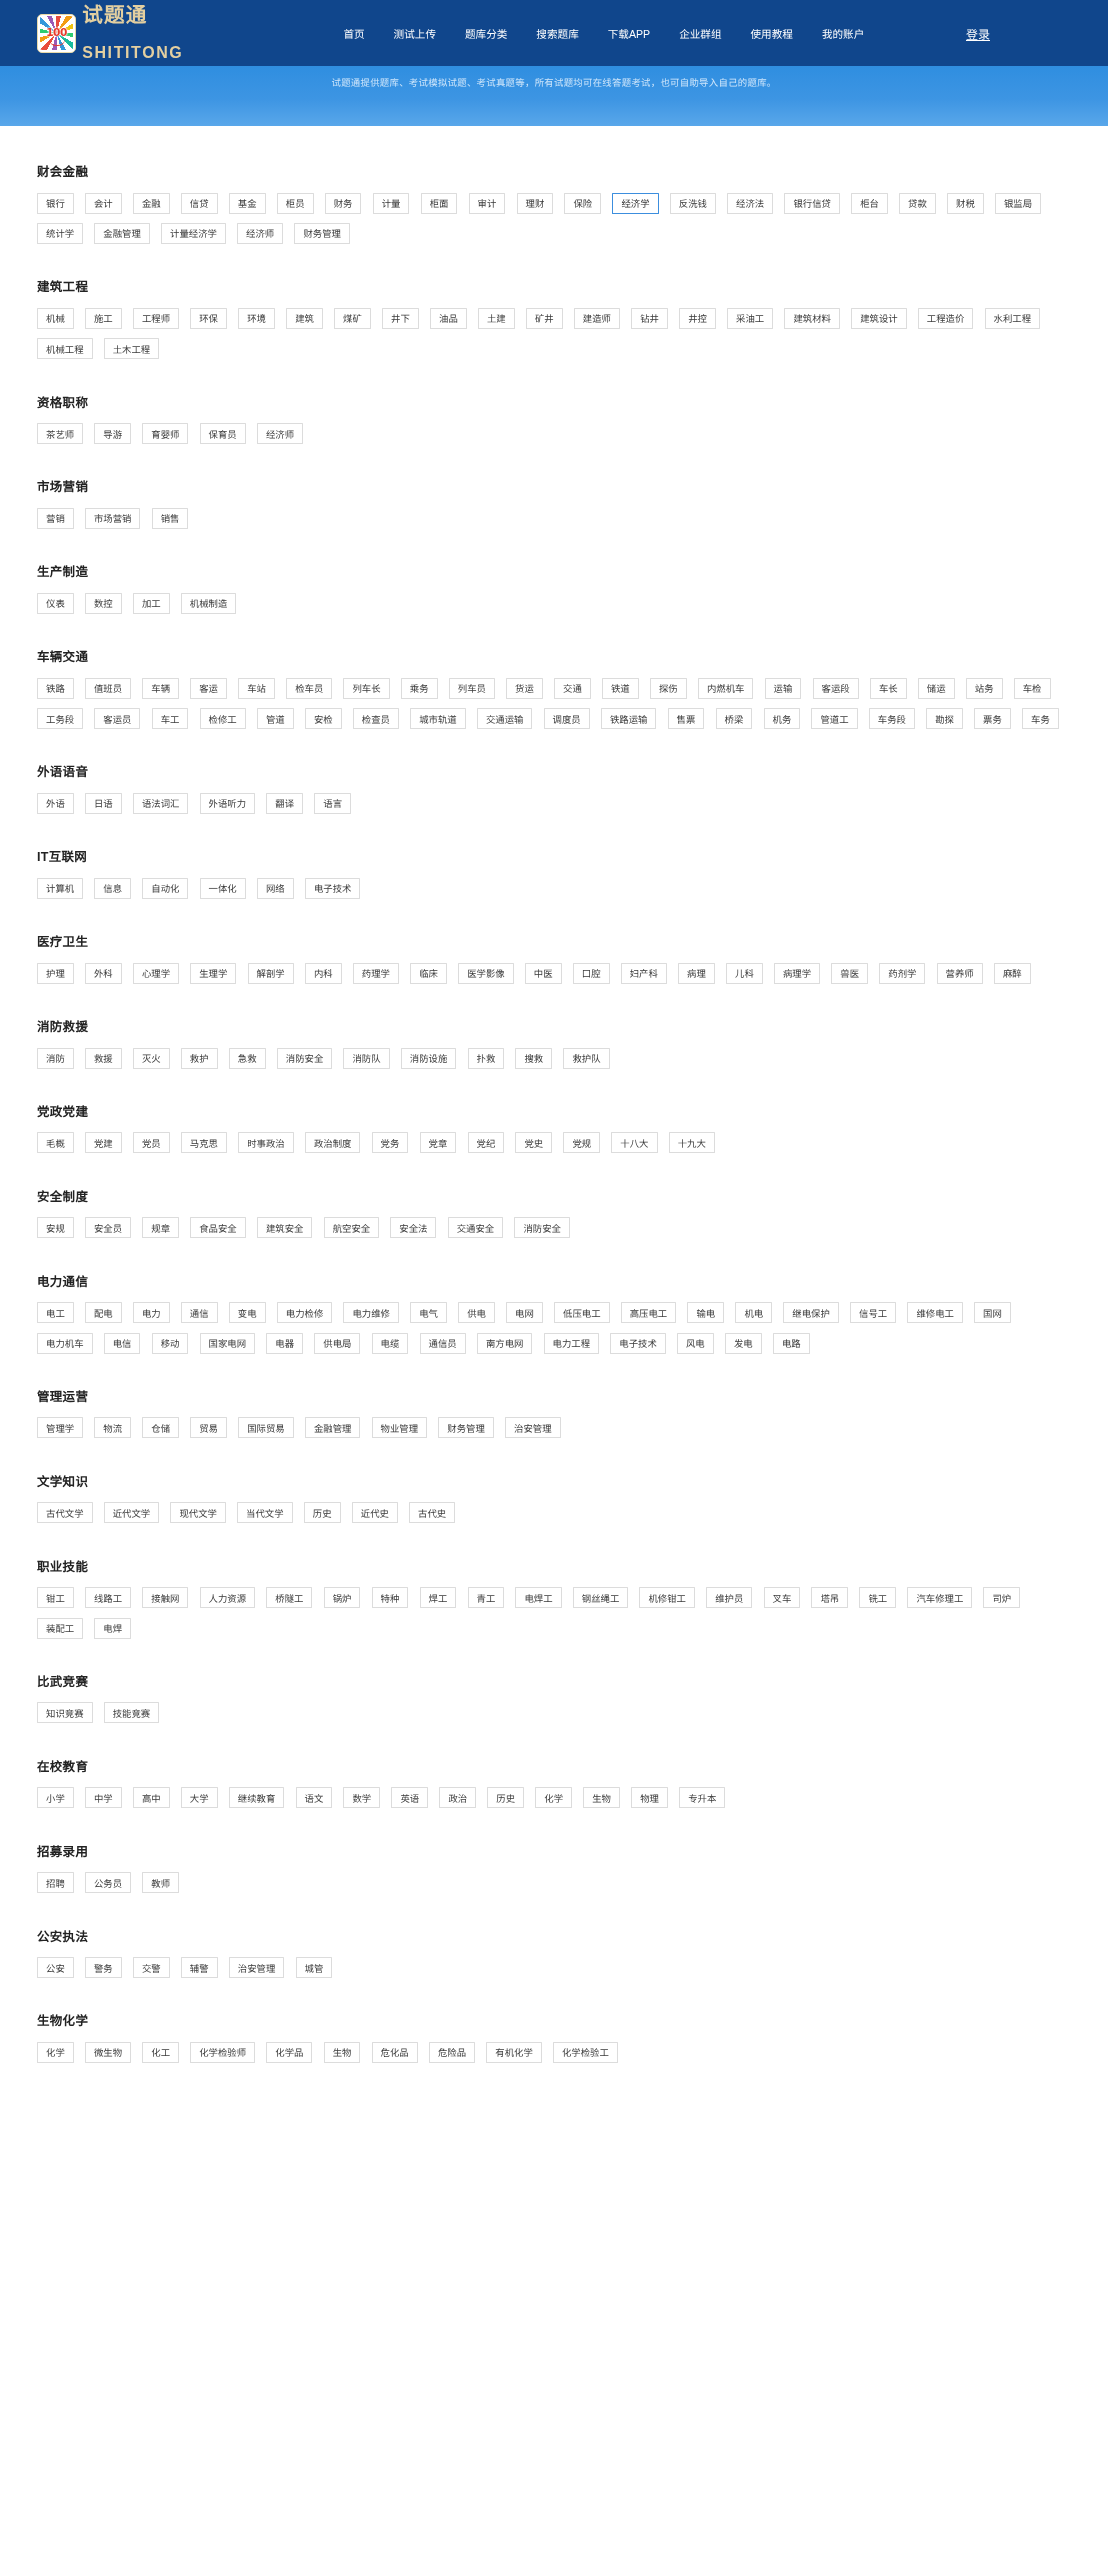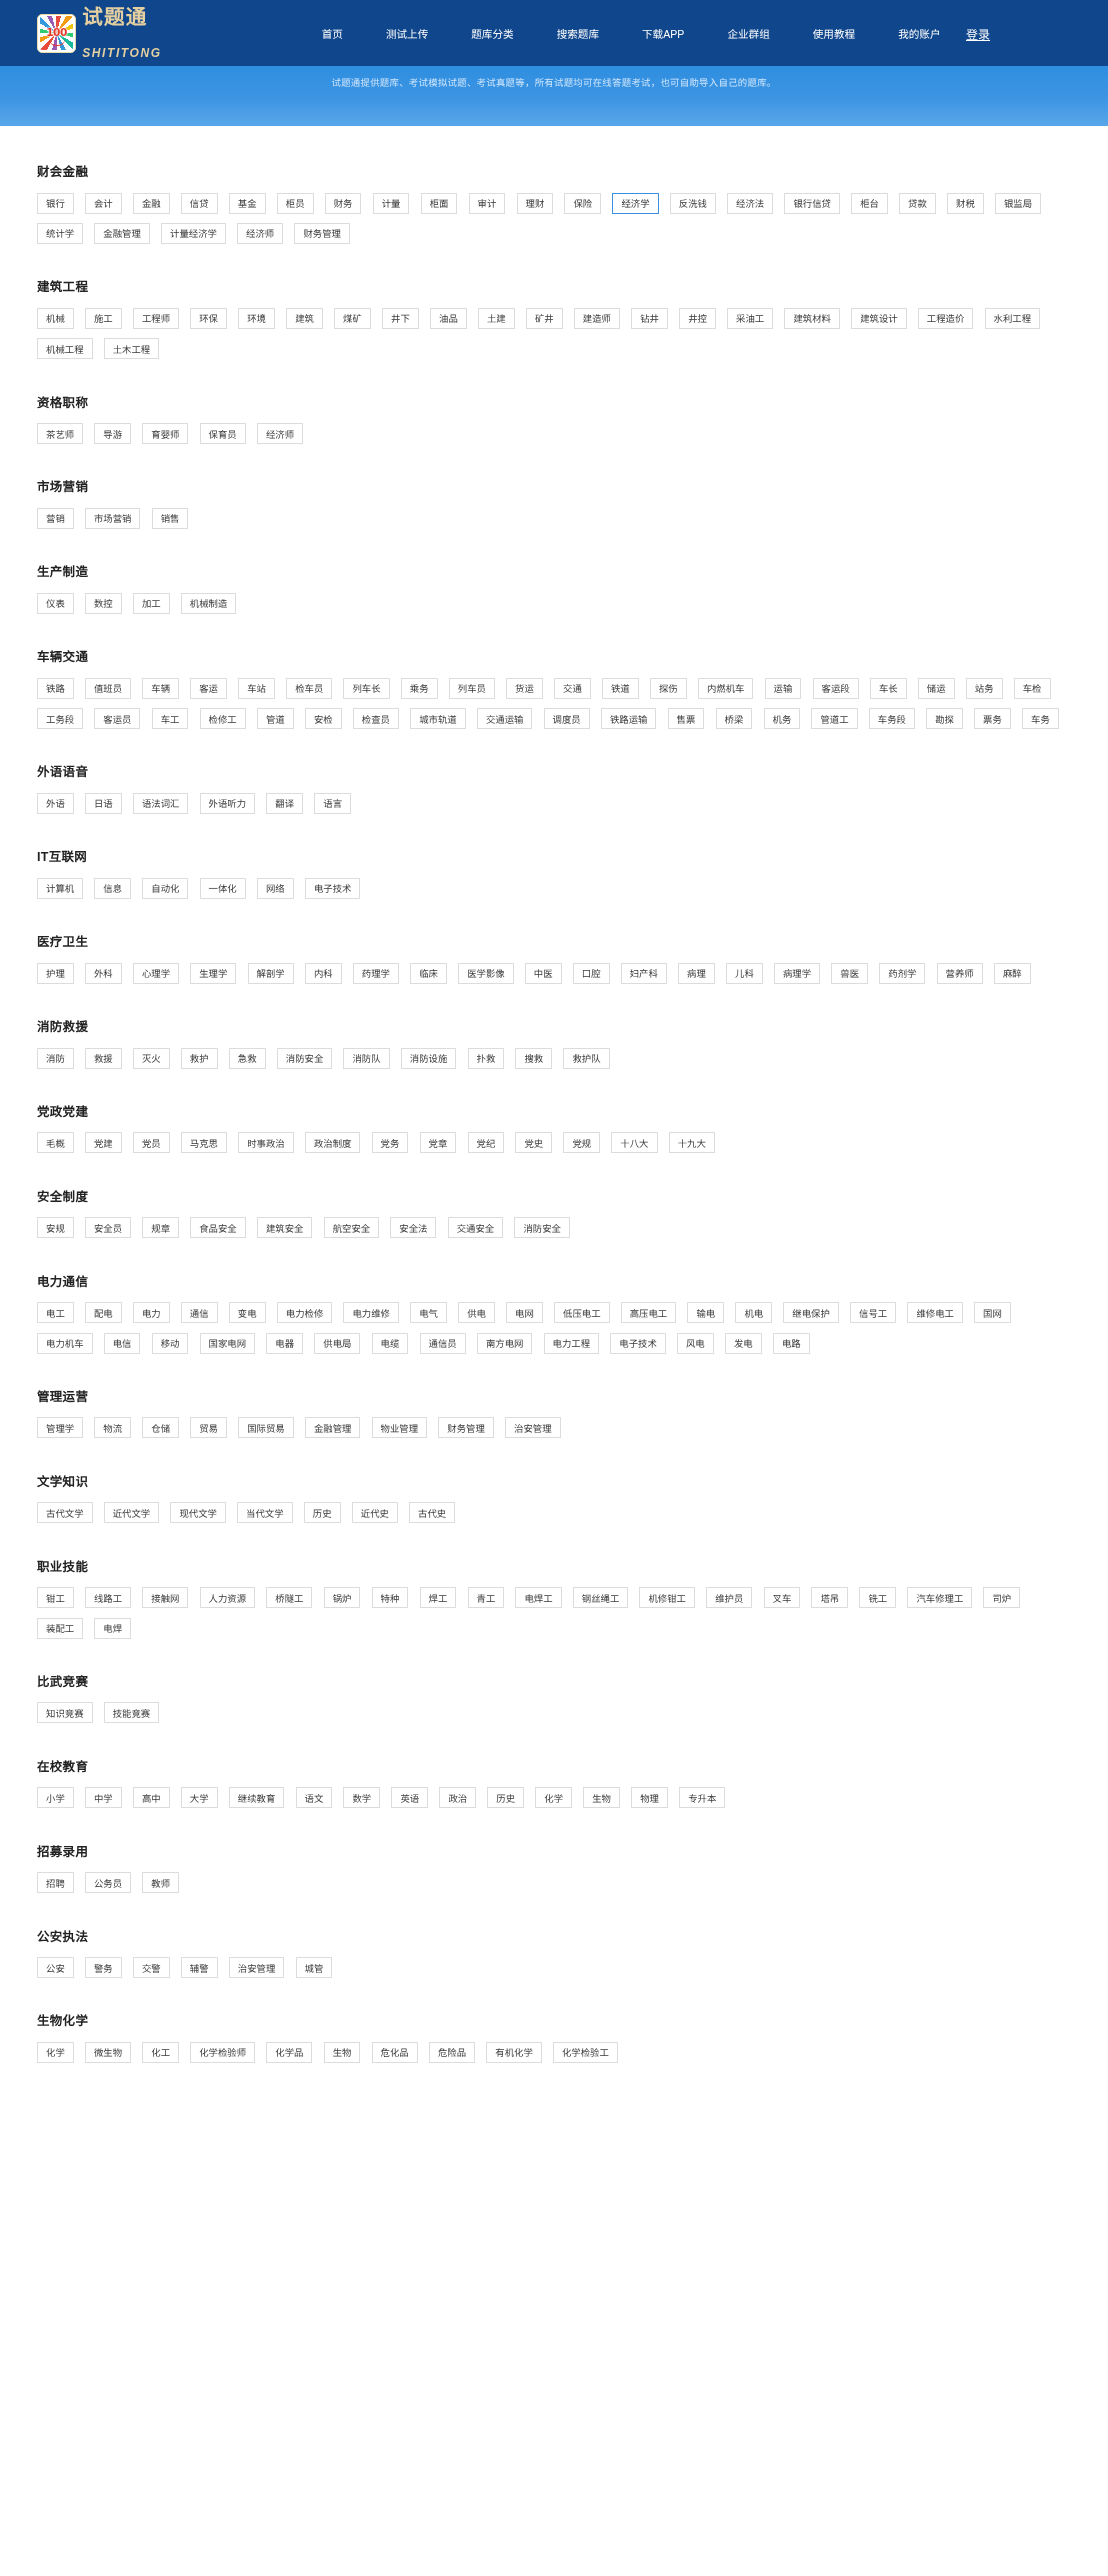--- a/index.html
+++ b/index.html
@@ -95,32 +95,31 @@
     border-radius: 0 0 8.7px 8.7px;
   }
   .brand-text { display: flex; flex-direction: column; line-height: 1; }
   .brand-cn {
     font-size: 20.6px;
     font-weight: bold;
     color: #e3cfa0;
     letter-spacing: 1.2px;
   }
   .brand-en {
-    font-size: 12px;
+    font-size: 16px;
     font-weight: bold;
     color: #e3cfa0;
     letter-spacing: 1.6px;
     margin-top: 20px;
-    font-style: italic;
   }
 
   .nav {
     display: flex;
     align-items: center;
-    gap: 43px;
+    gap: 29px;
     margin-left: 160px;
   }
   .nav a {
     color: #ffffff;
     text-decoration: none;
     font-size: 10.6px;
     white-space: nowrap;
   }
 
   .login-wrap {

